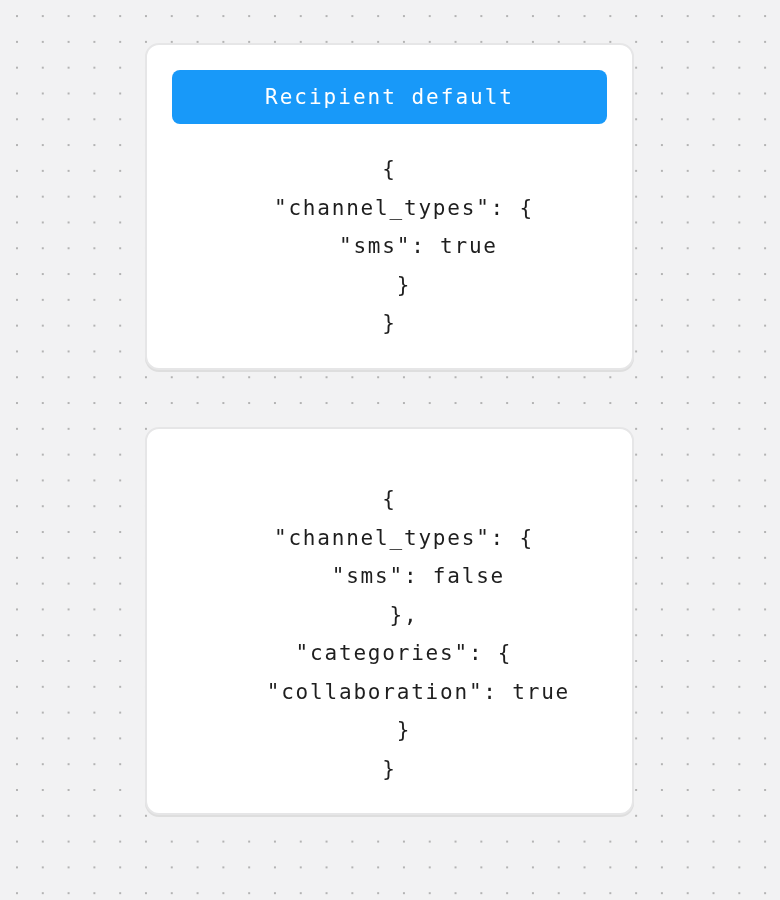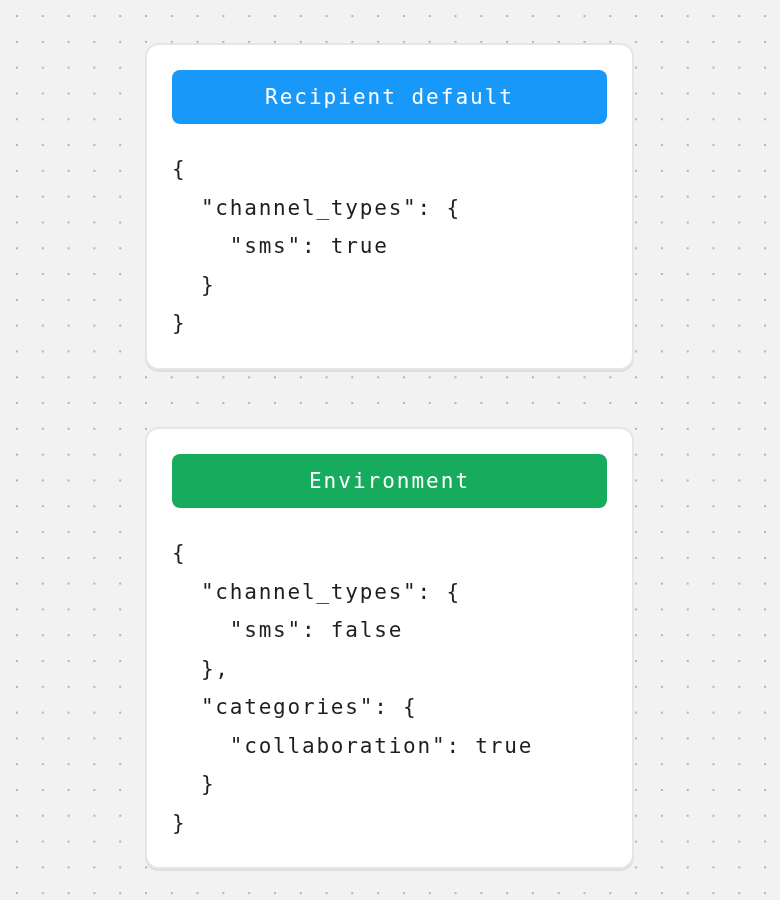--- a/index.html
+++ b/index.html
@@ -1,15 +1,15 @@
 <!DOCTYPE html>
 <html><head>
 <meta charset="utf-8">
 <style>
-  * { margin: 0; padding: 0; box-sizing: border-box; }
+  * { margin: 0; padding: 0; box-sizing: border-box; text-align: center; }
 
   html, body {
     width: 780px;
     height: 900px;
     overflow: hidden;
   }
 
   .canvas {
     position: relative;
     width: 780px;
@@ -66,23 +66,20 @@
       <span>Recipient default</span>
     </div>
     <pre class="code-block">{
   "channel_types": {
     "sms": true
   }
 }</pre>
   </div>
 
   <div class="card card-1">
-    <div class="card-title" style="background: rgb(23, 171, 94);">
-      <span>Environment</span>
-    </div>
     <pre class="code-block">{
   "channel_types": {
     "sms": false
   },
   "categories": {
     "collaboration": true
   }
 }</pre>
   </div>
 

